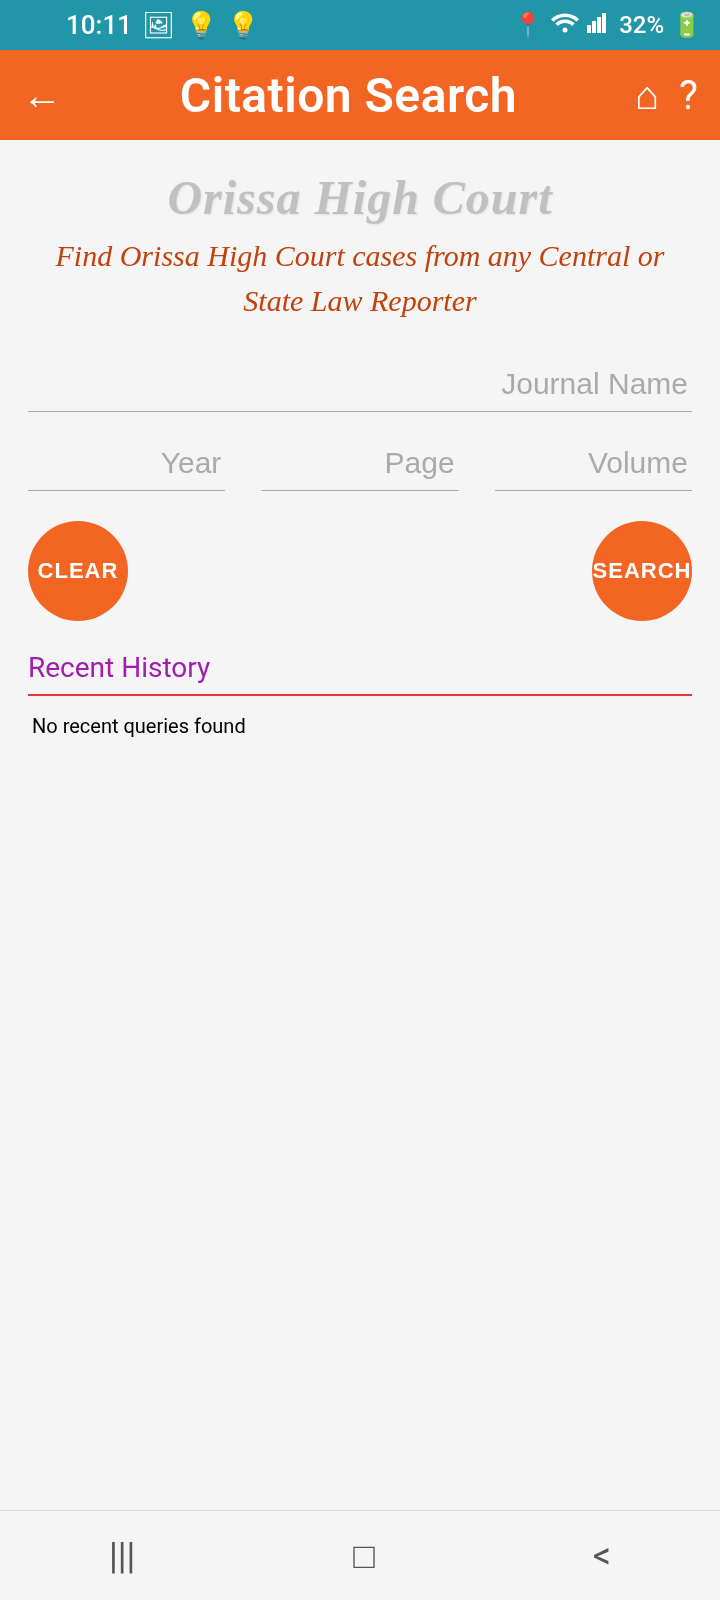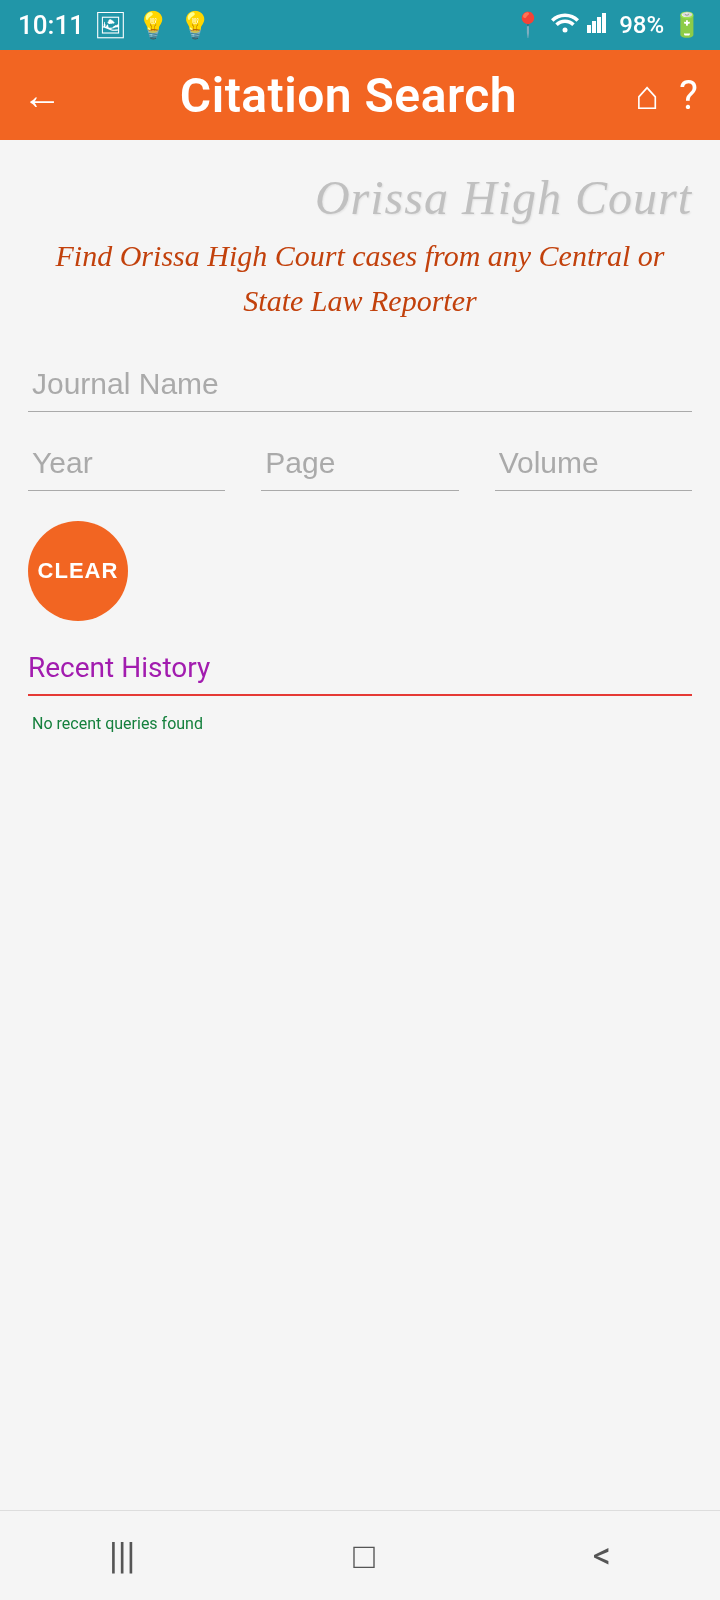--- a/index.html
+++ b/index.html
@@ -23,20 +23,21 @@
       justify-content: space-between;
       padding: 0 18px;
       color: white;
       font-size: 26px;
       font-weight: 500;
     }
     .status-bar-left {
       display: flex;
       align-items: center;
       gap: 10px;
+      margin-left: 48px;
     }
     .status-bar-right {
       display: flex;
       align-items: center;
       gap: 8px;
       font-size: 24px;
     }
 
     
     .nav-bar {
@@ -71,28 +72,28 @@
 
     
     .main-content {
       background: #f5f5f5;
       flex: 1;
       padding: 30px 28px 20px 28px;
     }
 
     
     .court-title {
-      text-align: right;
+      text-align: center;
       font-family: 'Georgia', 'Times New Roman', serif;
       font-size: 48px;
       color: #c0c0c0;
       font-style: italic;
       letter-spacing: 1px;
       margin-bottom: 8px;
-      font-weight: normal;
+      font-weight: bold;
       text-shadow: 1px 1px 2px rgba(0,0,0,0.08);
     }
     .court-subtitle {
       text-align: center;
       font-family: 'Georgia', 'Times New Roman', serif;
       font-size: 30px;
       color: #c2410c;
       font-style: italic;
       line-height: 1.5;
       margin-bottom: 30px;
@@ -108,20 +109,21 @@
     .input-field {
       width: 100%;
       border: none;
       border-bottom: 1.5px solid #aaa;
       background: transparent;
       font-size: 30px;
       color: #c2410c;
       padding: 14px 4px 10px 4px;
       outline: none;
       margin-bottom: 20px;
+      text-align: right;
     }
     .input-field::placeholder {
       color: #aaa;
       font-size: 30px;
     }
 
     .row-fields {
       display: flex;
       gap: 36px;
       margin-bottom: 30px;
@@ -162,22 +164,22 @@
       color: #a21caf;
       margin-bottom: 10px;
       font-weight: normal;
     }
     .recent-history-divider {
       border: none;
       border-top: 2.5px solid #e53935;
       margin-bottom: 18px;
     }
     .no-queries-text {
-      font-size: 16px;
-      color: #15803d;
+      font-size: 20px;
+      color: #000000;
       margin-left: 4px;
     }
 
     
     .bottom-nav {
       background: #f5f5f5;
       height: 90px;
       display: flex;
       align-items: center;
       justify-content: space-around;
@@ -210,21 +212,21 @@
       </svg>
     </span>
     <span>
       <svg width="24" height="22" viewBox="0 0 24 22" fill="white">
         <rect x="0" y="14" width="4" height="8"></rect>
         <rect x="5" y="10" width="4" height="12"></rect>
         <rect x="10" y="6" width="4" height="16"></rect>
         <rect x="15" y="2" width="4" height="20"></rect>
       </svg>
     </span>
-    <span>98%</span>
+    <span>32%</span>
     <span>🔋</span>
   </div>
 </div>
 
 <div class="nav-bar">
   <span class="nav-back">←</span>
   <span class="nav-bar-title">Citation Search</span>
   <div class="nav-bar-icons">
     <span class="nav-icon">⌂</span>
     <span class="nav-icon">?</span>
@@ -241,20 +243,21 @@
 
     <div class="row-fields">
       <input class="input-field" type="text" placeholder="Year" style="">
       <input class="input-field" type="text" placeholder="Page" style="">
       <input class="input-field" type="text" placeholder="Volume" style="">
     </div>
 
     
     <div class="buttons-row">
       <button class="btn-circle">CLEAR</button>
+      <button class="btn-circle">SEARCH</button>
     </div>
   </div>
 
   <div>
     <div class="recent-history-label">Recent History</div>
     <hr class="recent-history-divider">
     <span class="no-queries-text">No recent queries found</span>
   </div>
 
 </div>

